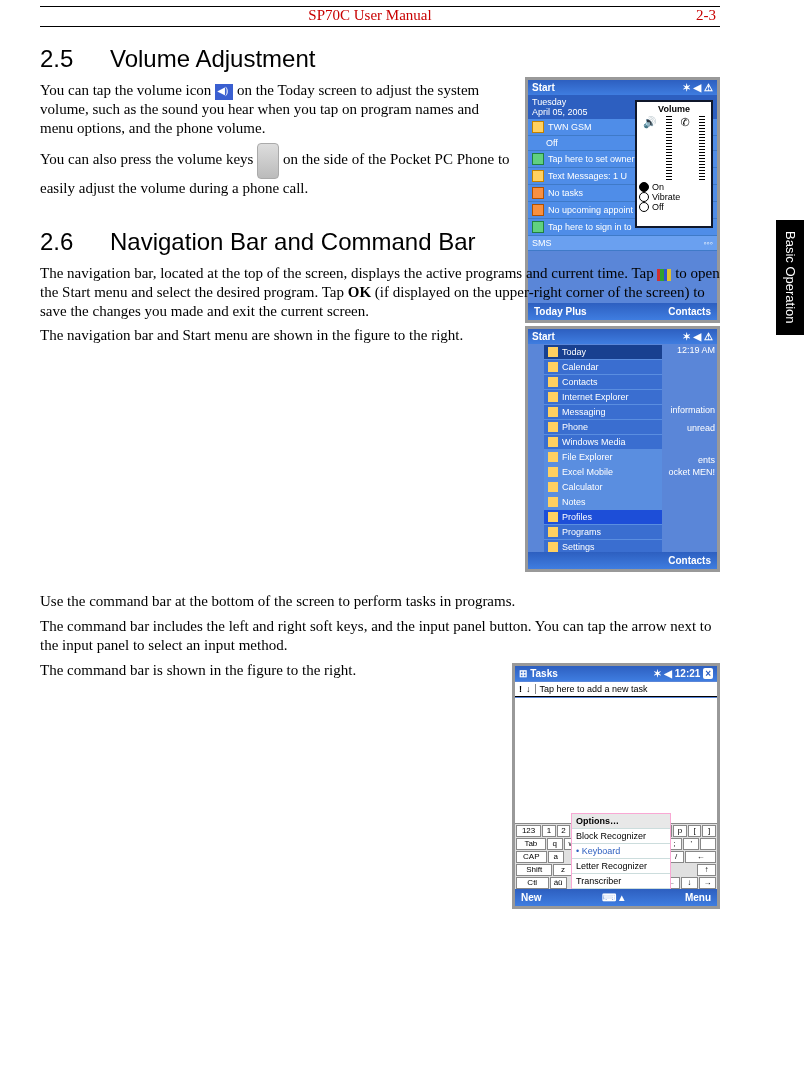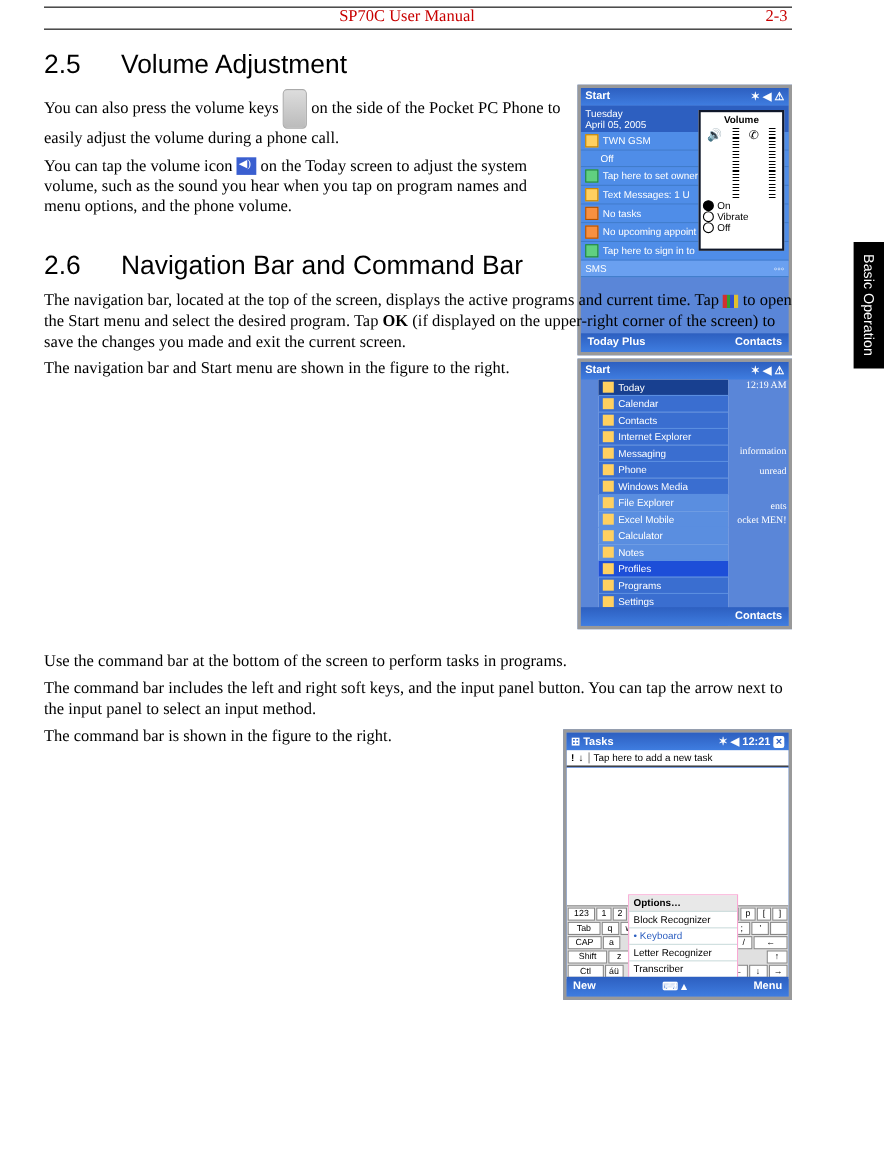--- a/index.html
+++ b/index.html
@@ -177,28 +177,28 @@
     <span>SP70C User Manual</span>
     <span>2-3</span>
   </div>
   <div class="hr1"></div>
 
   <div class="section">
     <div class="h2row">
       <span class="num">2.5</span><span>Volume Adjustment</span>
     </div>
     <p class="body text25">
+      <span>You can tap the volume icon </span>
+      <span class="icon-speaker"></span>
+      <span> on the Today screen to adjust the system volume, such as the sound you hear when you tap on program names and menu options, and the phone volume.</span>
+    </p>
+    <p class="body text25">
       <span>You can also press the volume keys </span>
       <span class="icon-keys"></span>
       <span> on the side of the Pocket PC Phone to easily adjust the volume during a phone call.</span>
-    </p>
-    <p class="body text25">
-      <span>You can tap the volume icon </span>
-      <span class="icon-speaker"></span>
-      <span> on the Today screen to adjust the system volume, such as the sound you hear when you tap on program names and menu options, and the phone volume.</span>
     </p>
 
     <div class="fig fig1">
       <div class="wm-bar">
         <span>Start</span>
         <span>✶ ◀ ⚠</span>
       </div>
       <div class="wm-sub">
         <div>Tuesday</div>
         <span>April 05, 2005</span>
@@ -340,21 +340,21 @@
             </div>
           <div>
               <span class="sq"></span>
               <span>Settings</span>
             </div>
           <div>
               <span class="sq"></span>
               <span>Help</span>
             </div>
         </div>
-        <div style="position:absolute;top:16px;right:2px;color:#fff;font-family:Liberation Serif, serif;font-size:9px;text-align:right;margin-left:45px;">
+        <div style="position:absolute;top:16px;right:2px;color:#fff;font-family:Liberation Sans, sans-serif;font-size:9px;text-align:right;margin-left:45px;">
           <div>12:19 AM</div>
           <div style="margin-top:50px;">information</div>
           <div style="margin-top:8px;">unread</div>
           <div style="margin-top:22px;">ents</div>
           <div style="margin-top:2px;">ocket MEN!</div>
         </div>
         <div class="wm-softbar">
           <span></span>
           <span>Contacts</span>
         </div>

